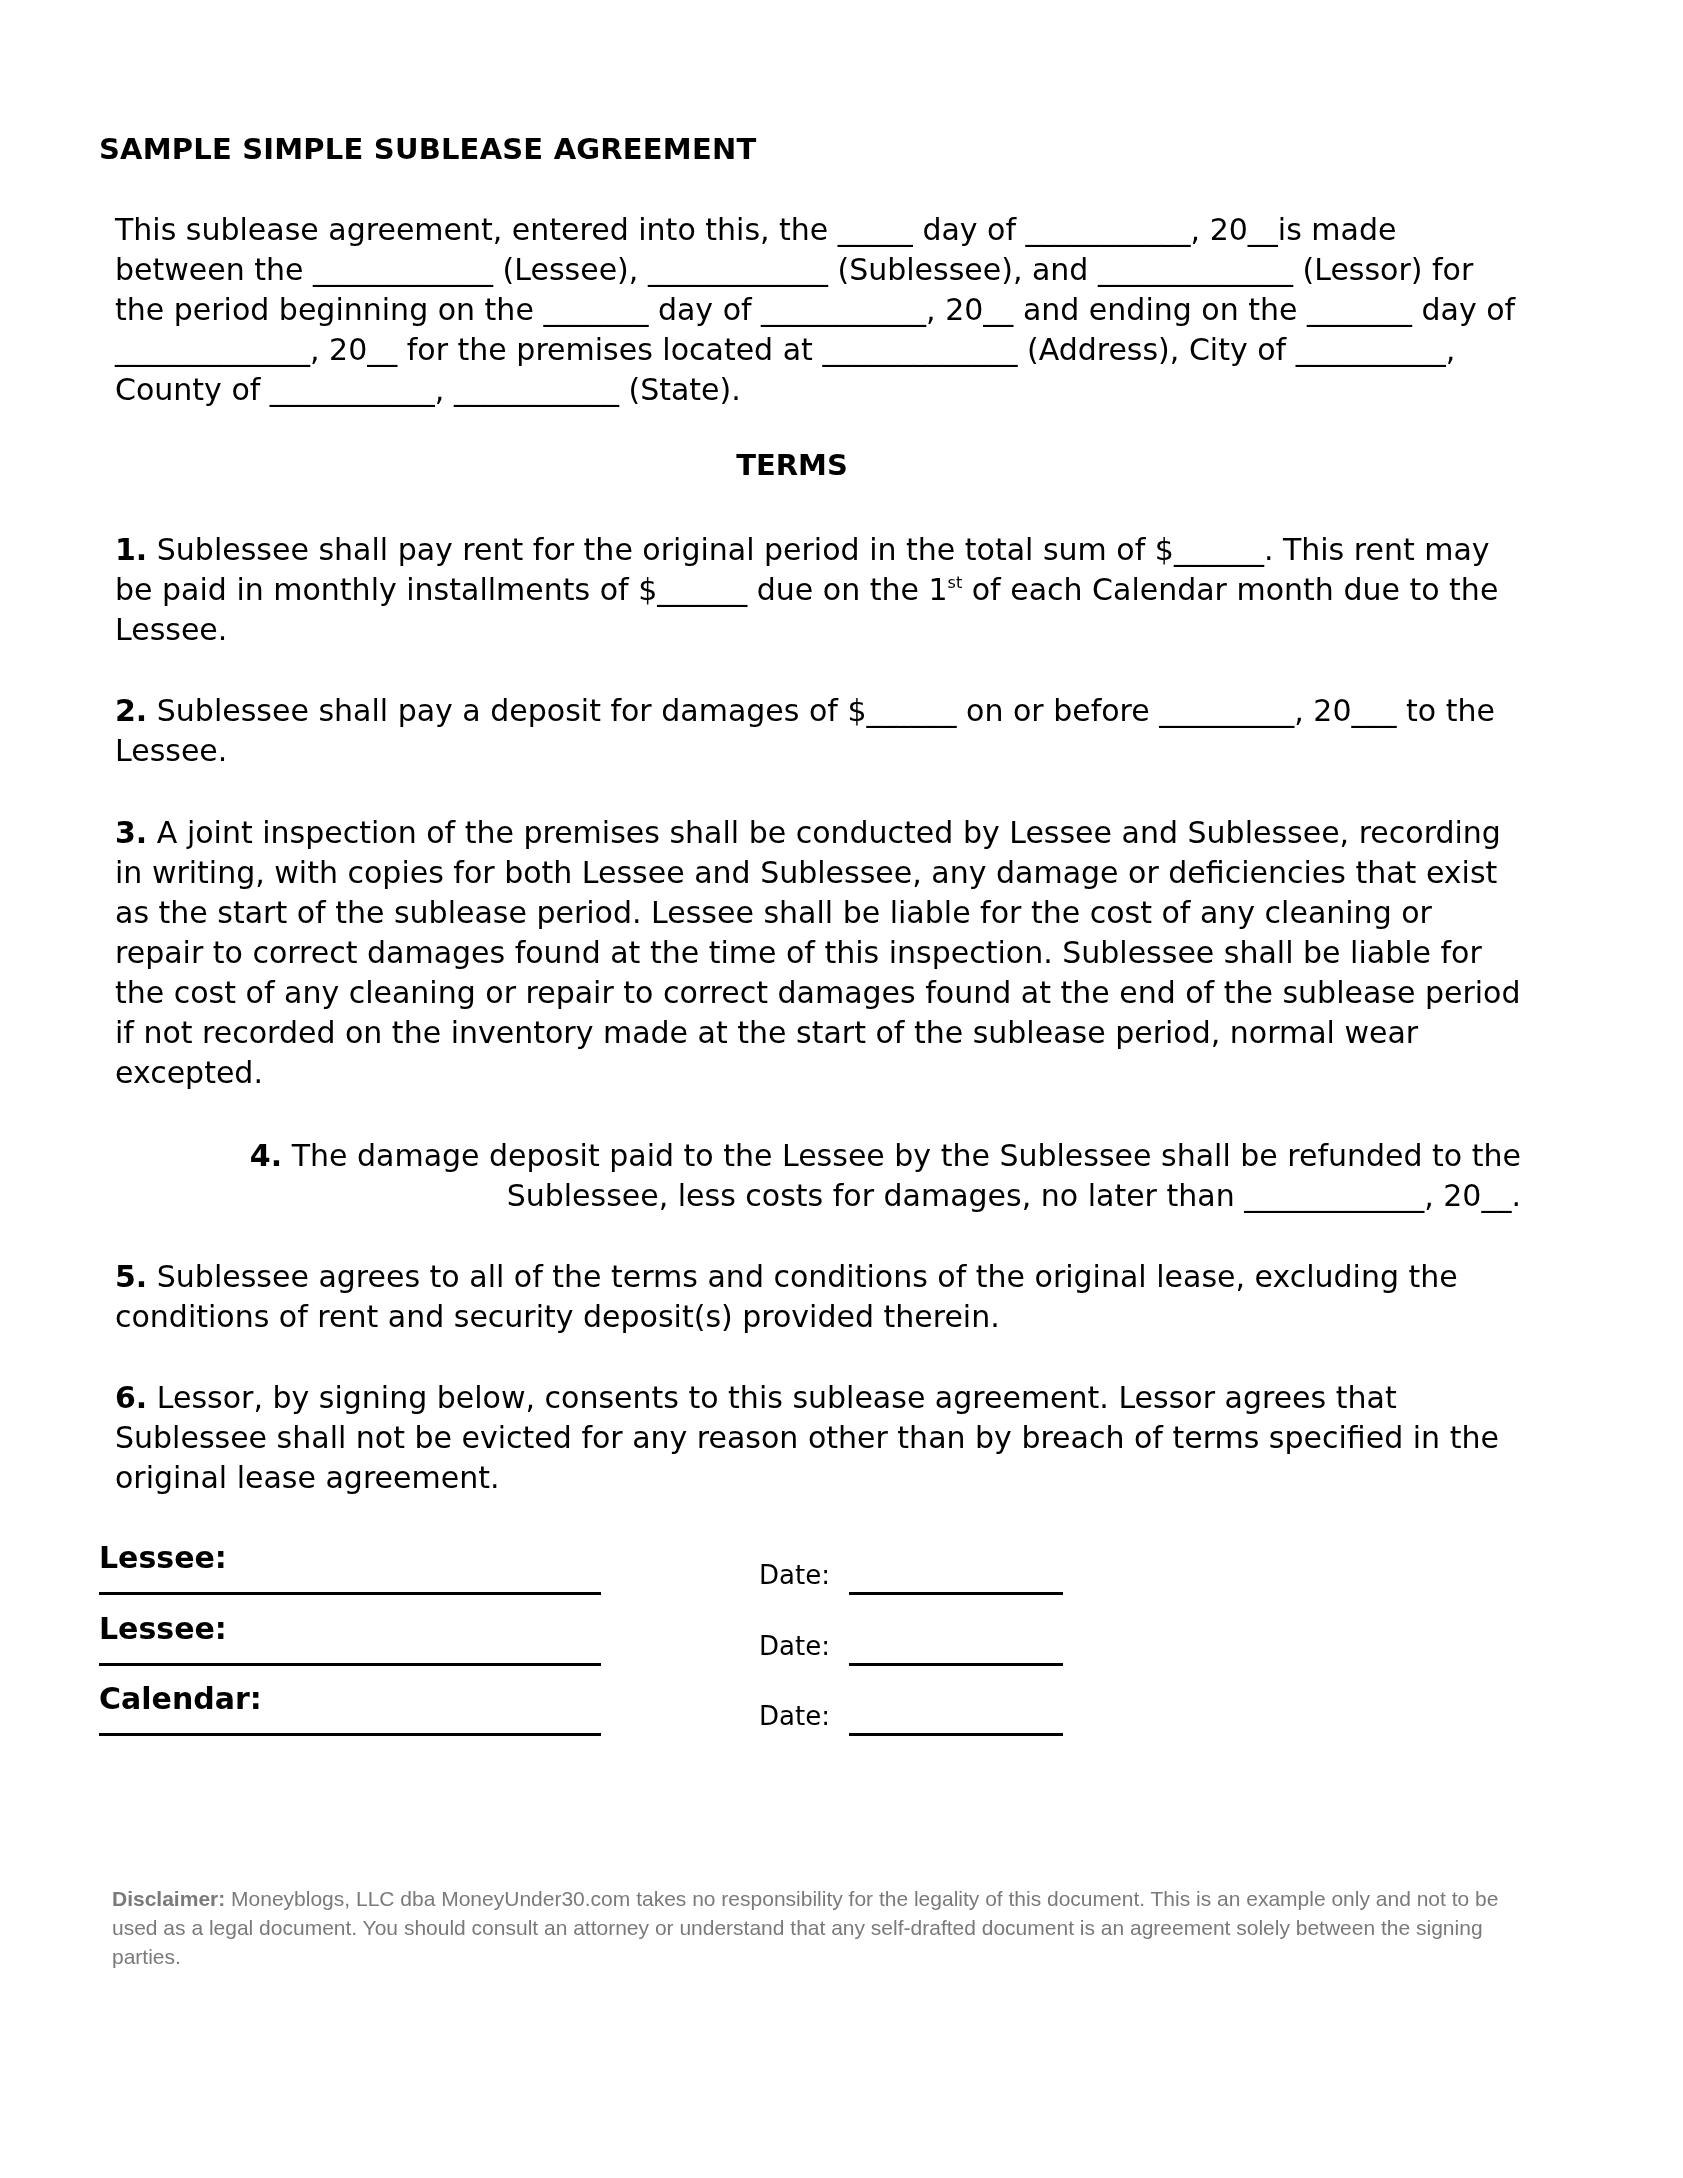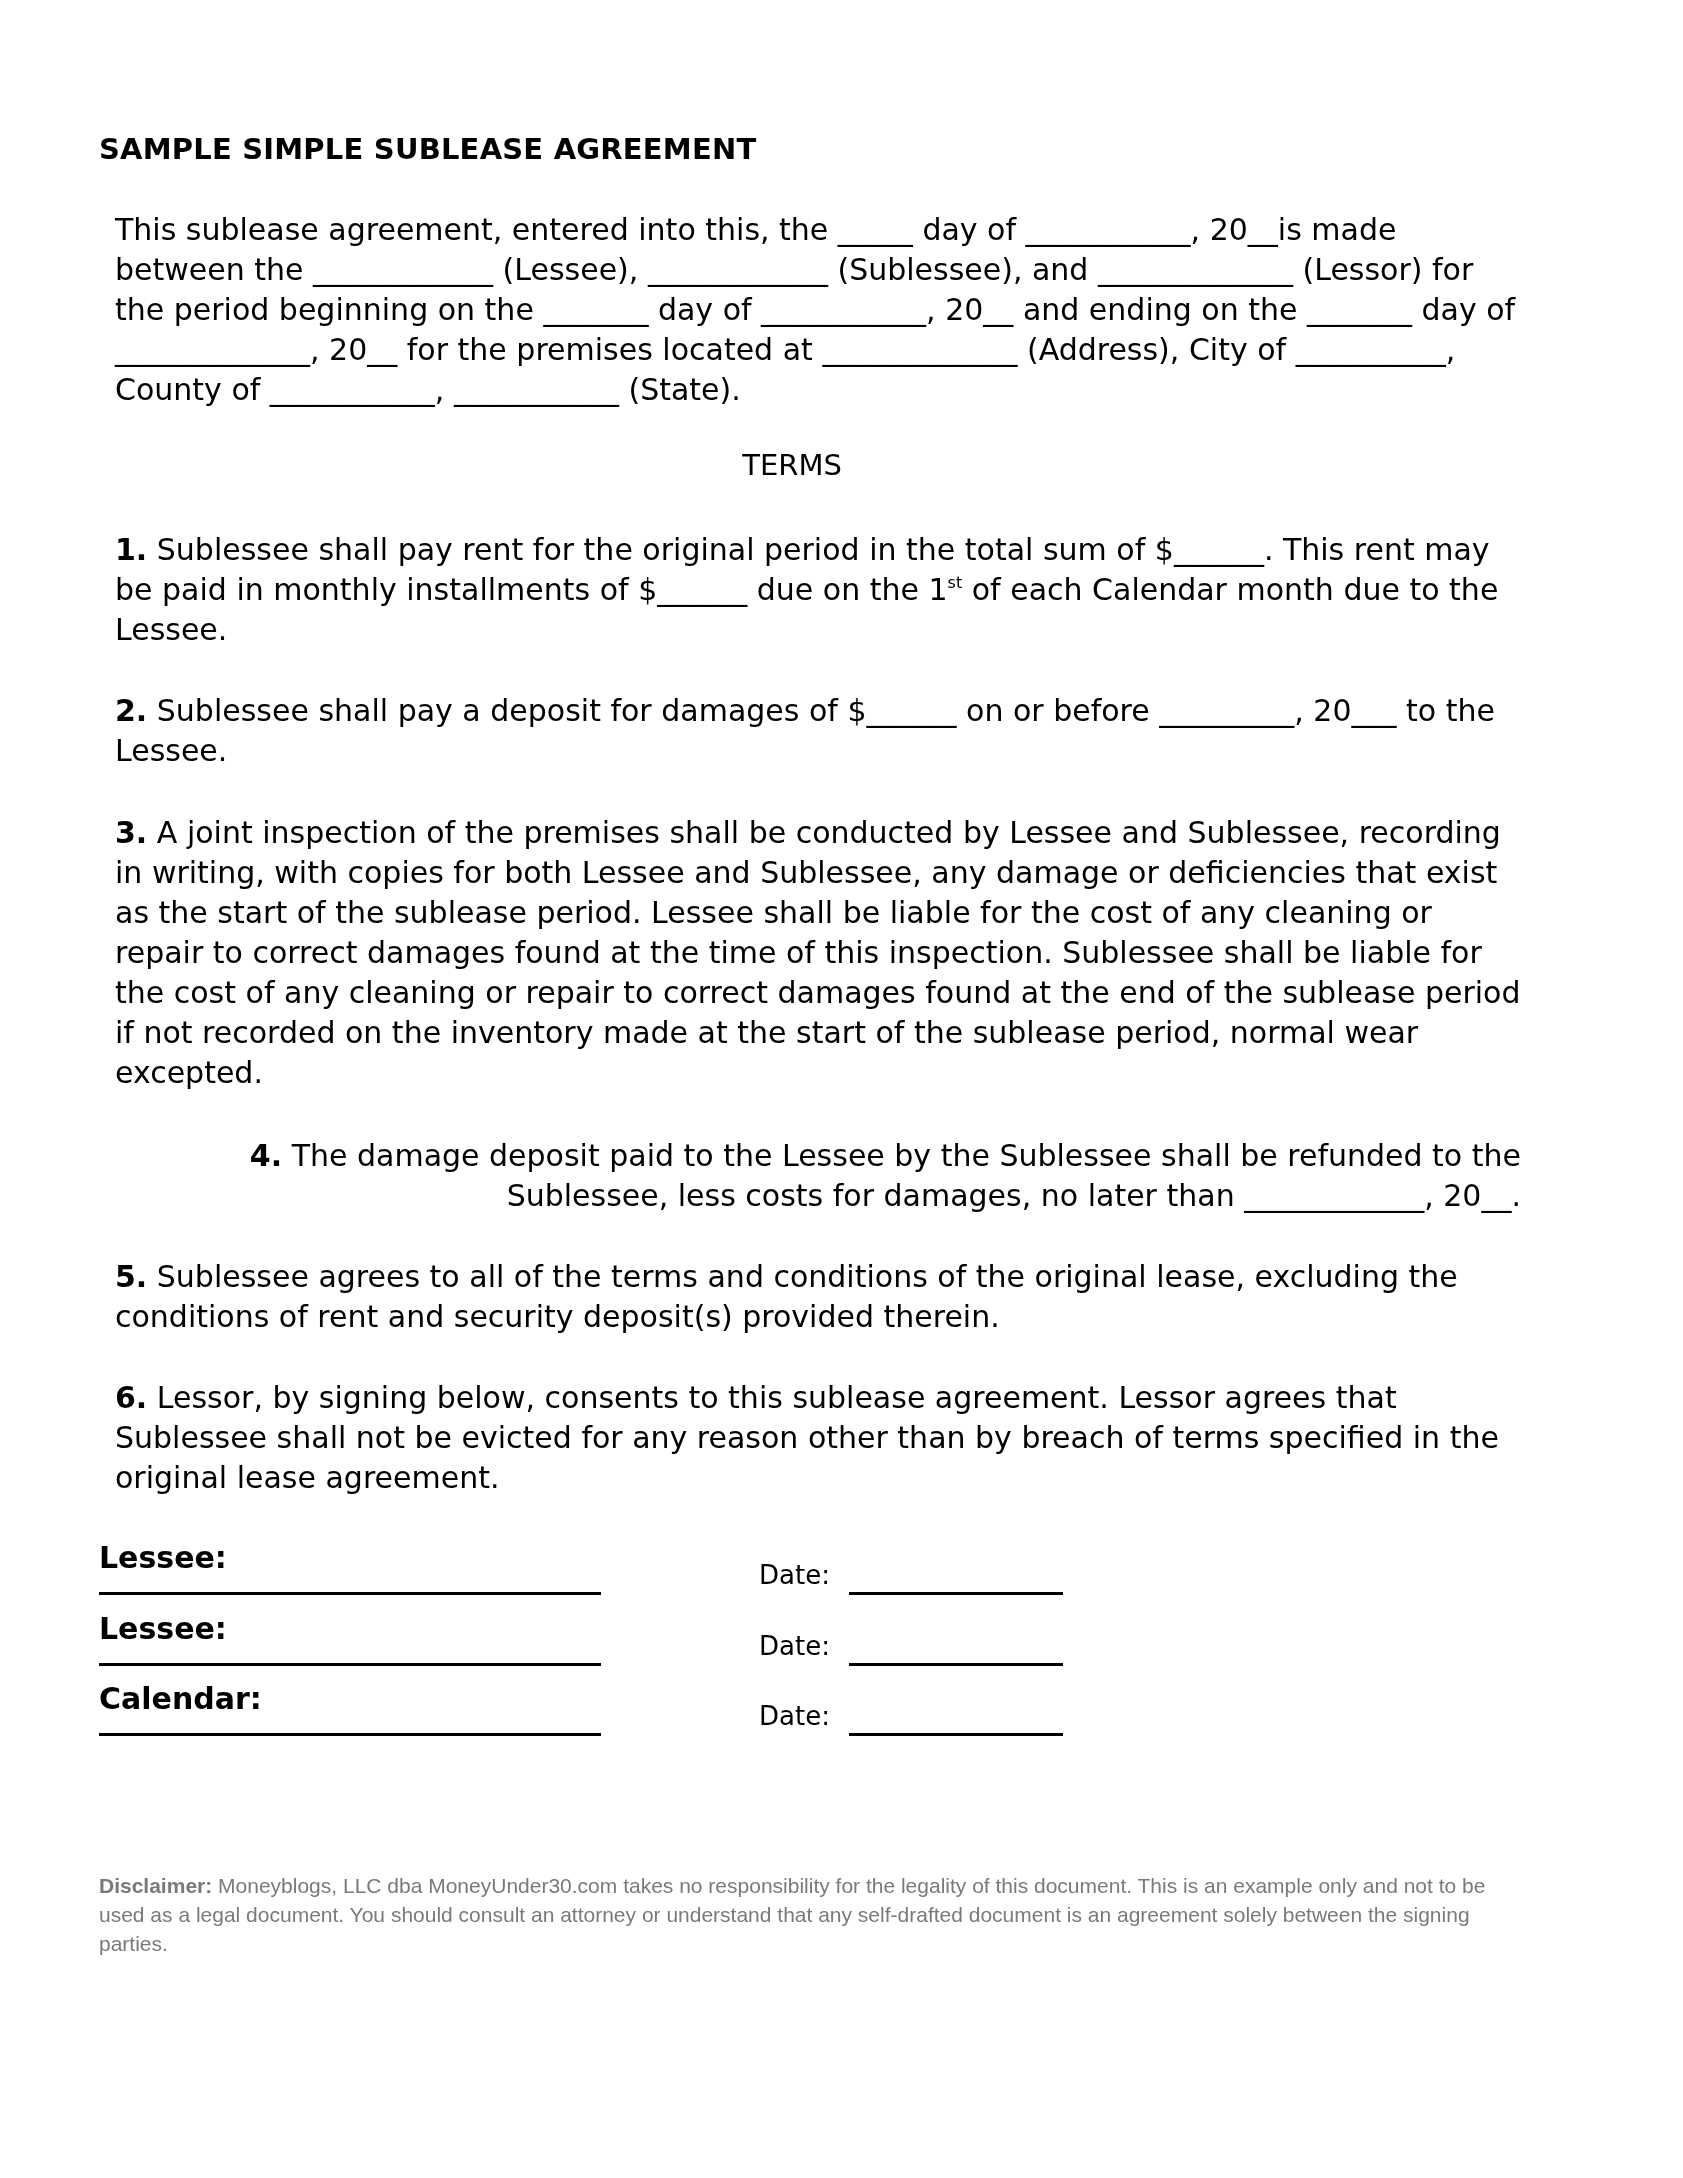--- a/index.html
+++ b/index.html
@@ -6,21 +6,21 @@
   body { width: 1683px; height: 2178px; position: relative; overflow: hidden; color: #000; }
   .page { position: absolute; left: 99px; top: 0; width: 1386px; font-family: "DejaVu Sans", sans-serif; }
   .title {
     position: absolute; top: 132px; left: 0; width: 1386px; 
     font-weight: bold; font-size: 29px; letter-spacing: 0.2px; margin: 0;
   }
   .para { position: absolute; left: 16px; width: 1406px; font-size: 30px; line-height: 40px; margin: 0; white-space: normal; }
   .intro { top: 210px; }
   .terms-heading {
     position: absolute; top: 448px; left: 0; width: 1386px; text-align: center;
-    font-weight: normal; font-size: 29px; margin: 0;
+    font-weight: bold; font-size: 29px; margin: 0;
   }
   .num { font-weight: bold; }
   .blank { white-space: pre; }
   sup { font-size: 16px; line-height: 0; vertical-align: 12px; }
   .t1 { top: 530px; }
   .t2 { top: 691px; }
   .t3 { top: 813px; }
   .t4 { top: 1136px; text-align: right; }
   .t5 { top: 1257px; }
   .t6 { top: 1378px; }
@@ -29,21 +29,21 @@
   .sig-label { position: absolute; left: 0; top: 0; font-weight: bold; font-size: 30px; line-height: 36px; }
   .sig-line { position: absolute; left: 0; top: 52px; width: 502px; height: 3px; background: #000; }
   .date-label { position: absolute; left: 660px; top: 17px; font-size: 26px; line-height: 36px; }
   .date-line { position: absolute; left: 750px; top: 52px; width: 214px; height: 3px; background: #000; }
   .sig1 { top: 1540px; }
   .sig2 { top: 1611px; }
   .sig3 { top: 1681px; }
 
   .disclaimer {
     position: absolute; top: 1871px; left: 0; width: 1406px;
-    font-family: "Liberation Sans", sans-serif; font-size: 21px; line-height: 29px; color: #7a7a7a; margin: 0;
+    font-family: "Liberation Sans", sans-serif; font-size: 21px; line-height: 29px; color: #7a7a7a; margin: 13px;
   }
   .disclaimer b { font-weight: bold; }
 </style>
 </head>
 <body>
 
 <div class="page">
 
   <h1 class="title">SAMPLE SIMPLE SUBLEASE AGREEMENT</h1>
 

